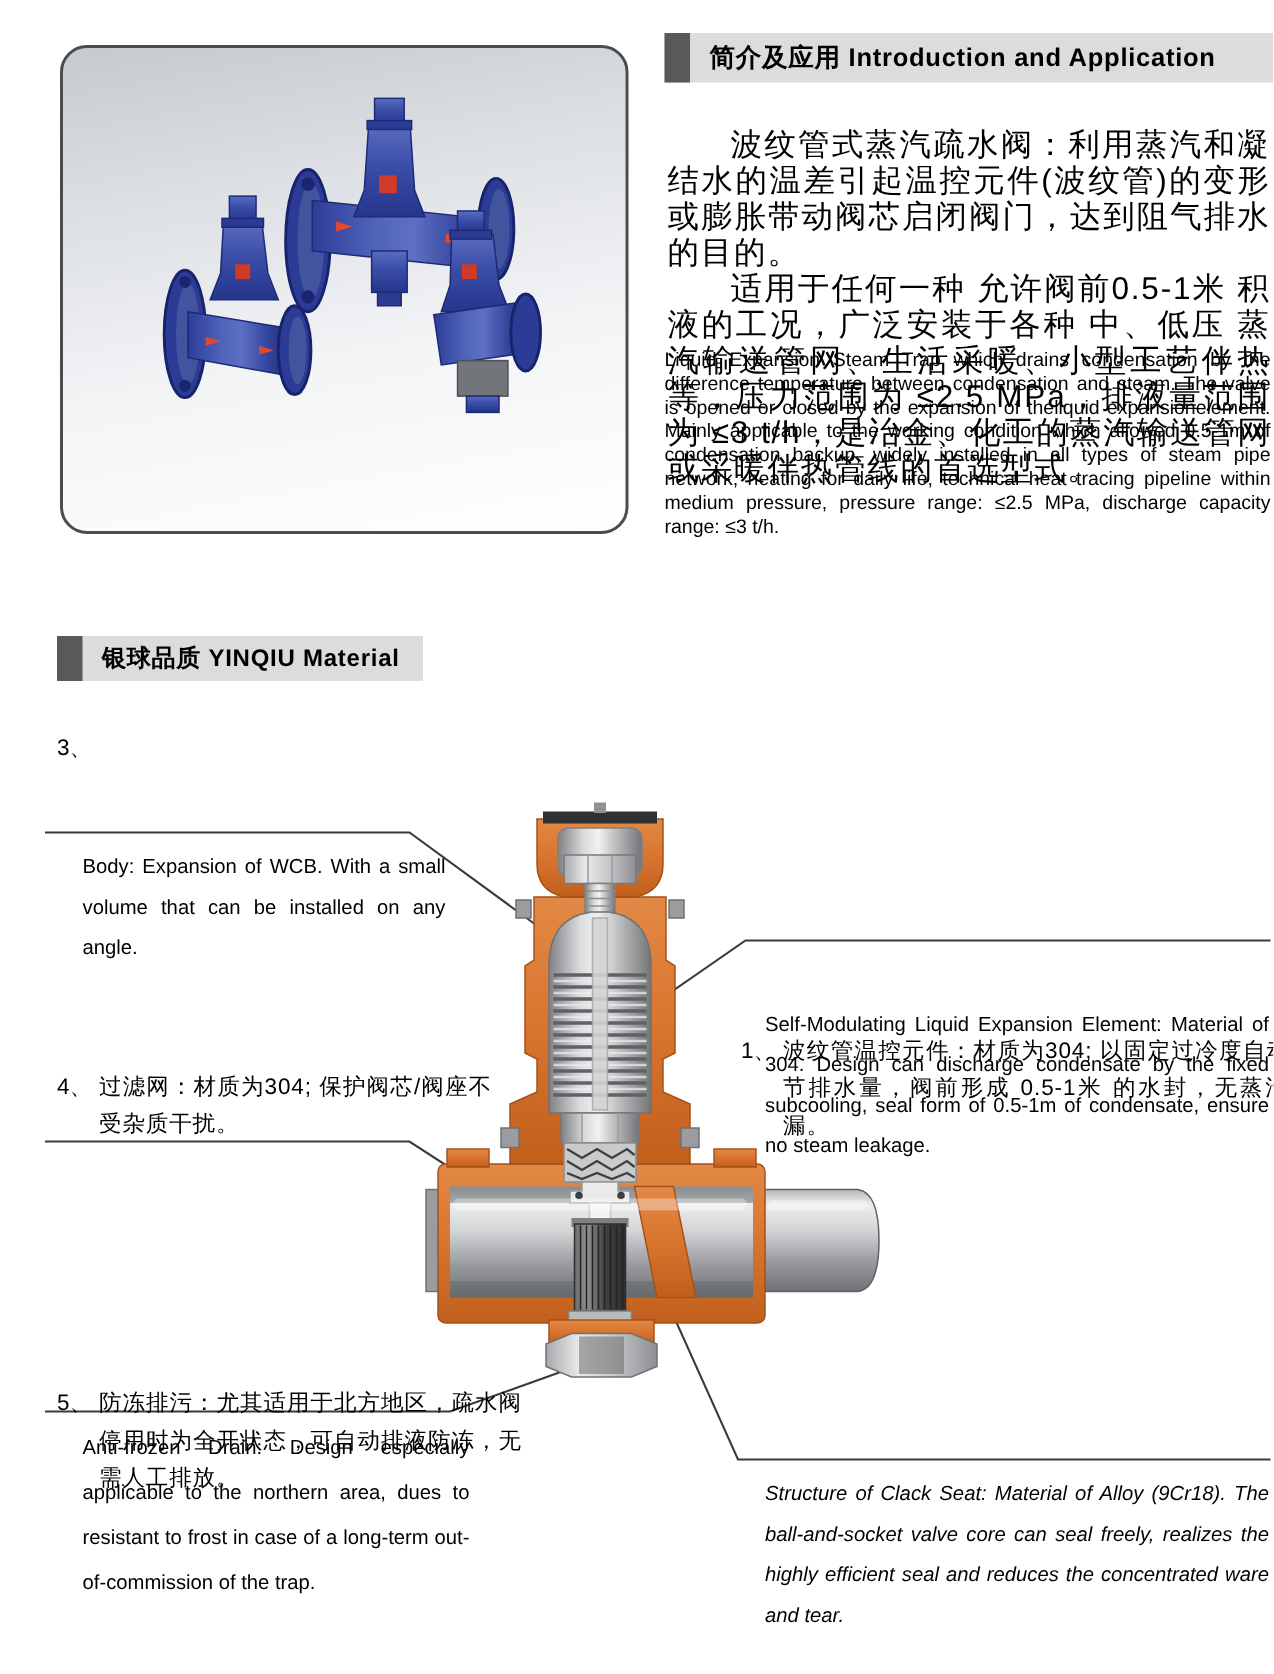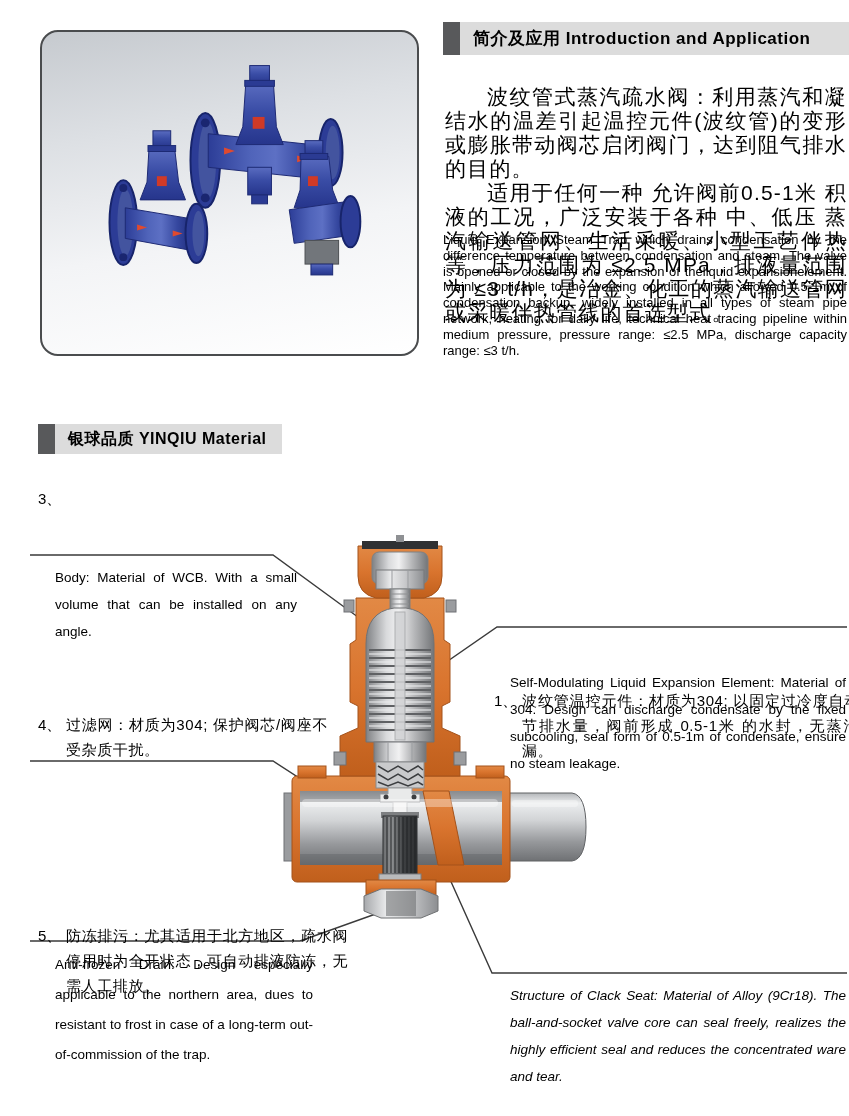--- a/index.html
+++ b/index.html
@@ -269,21 +269,21 @@
     <path d="M364,896 L381,889 L421,889 L438,896 L438,911 L421,918 L381,918 L364,911 Z" fill="url(#nutG)" stroke="#6f7173"></path>
     <rect x="386" y="891" width="30" height="25" fill="#6a6c6e" opacity="0.55"></rect>
 
     <rect x="302" y="799" width="196" height="8" rx="4" fill="#ffffff" opacity="0.35"></rect>
     <rect x="512" y="800" width="66" height="7" rx="3" fill="#ffffff" opacity="0.35"></rect>
   </svg>
 
   <div class="abs co-cn" style="left:38px; top:486px; width:262px;">
     <span class="num">3、</span>
   </div>
-  <div class="abs co-en" style="left:55px; top:564px; width:242px;">Body: Material of WCB. With a small volume that can be installed on any angle.</div>
+  <div class="abs co-en" style="left:55px; top:564px; width:242px;">Body: Expansion of WCB. With a small volume that can be installed on any angle.</div>
 
   <div class="abs co-cn" style="left:38px; top:712px; width:262px;">
     <span class="num">4、</span>
     <span>过滤网：材质为304; 保护阀芯/阀座不受杂质干扰。</span>
   </div>
 
   <div class="abs co-cn" style="left:38px; top:873px; width:282px;">
     <span class="num">5、</span>
     <span>防冻排污：尤其适用于北方地区，疏水阀停用时为全开状态，可自动排液防冻，无需人工排放。</span>
   </div>

